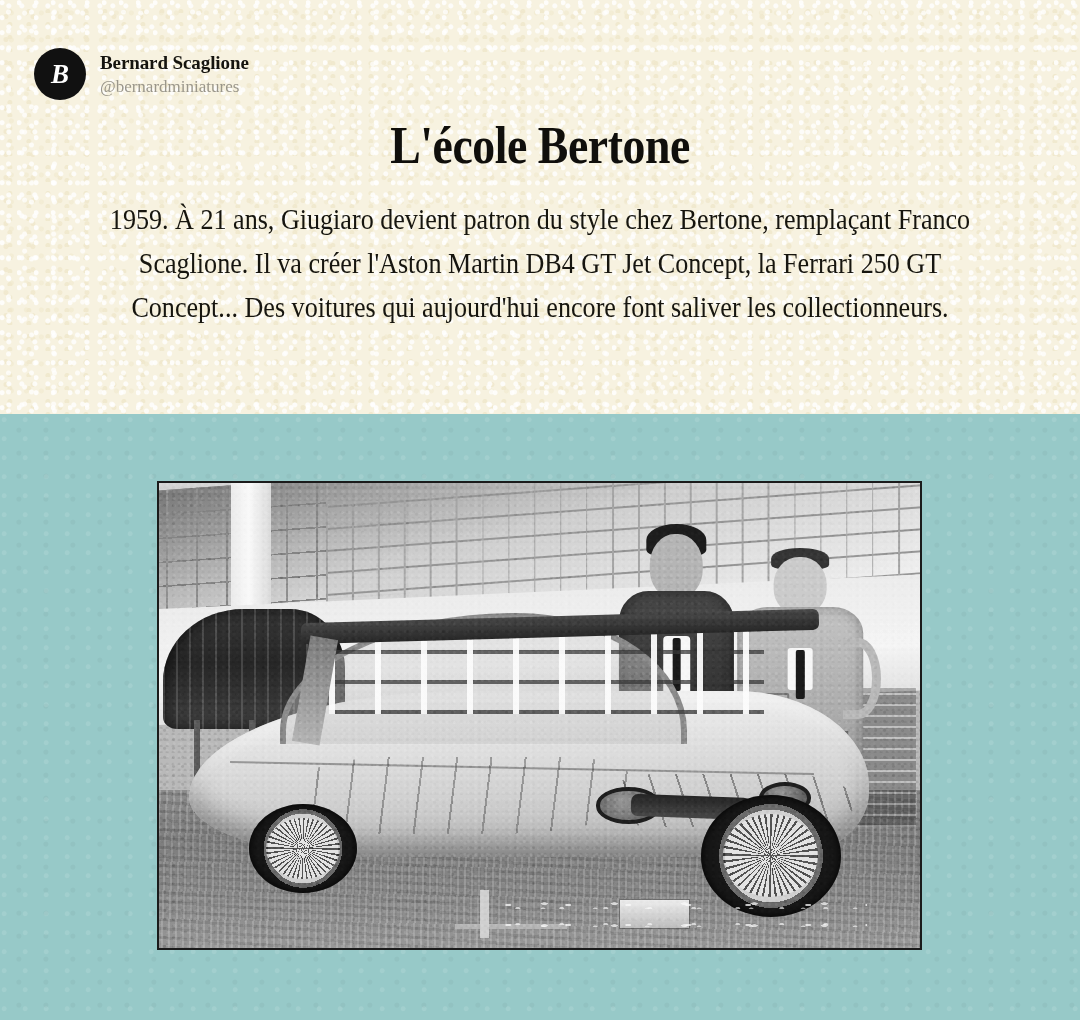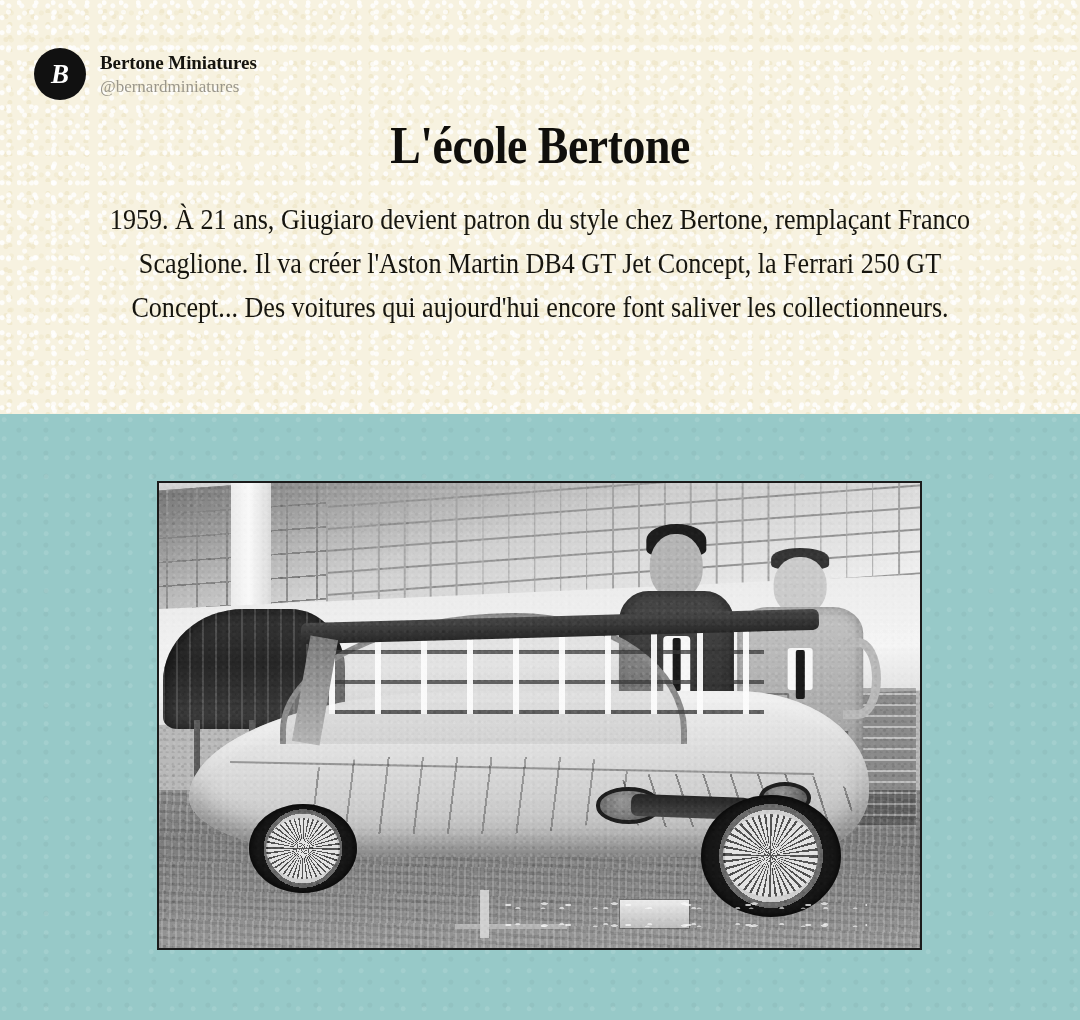--- a/index.html
+++ b/index.html
@@ -540,21 +540,21 @@
 </head>
 <body>
 
 <div class="card">
 
   <div class="top-panel">
 
     <div class="account">
       <div class="avatar">B</div>
       <div class="account-text">
-        <div class="account-name">Bertone Miniatures</div>
+        <div class="account-name">Bernard Scaglione</div>
         <div class="account-handle">@bernardminiatures</div>
       </div>
     </div>
 
     <div class="headline">L'école Bertone</div>
 
     <div class="body-text">1959. À 21 ans, Giugiaro devient patron du style chez Bertone, remplaçant Franco Scaglione. Il va créer l'Aston Martin DB4 GT Jet Concept, la Ferrari 250 GT Concept... Des voitures qui aujourd'hui encore font saliver les collectionneurs.</div>
   </div>
 
   <div class="bottom-panel">

